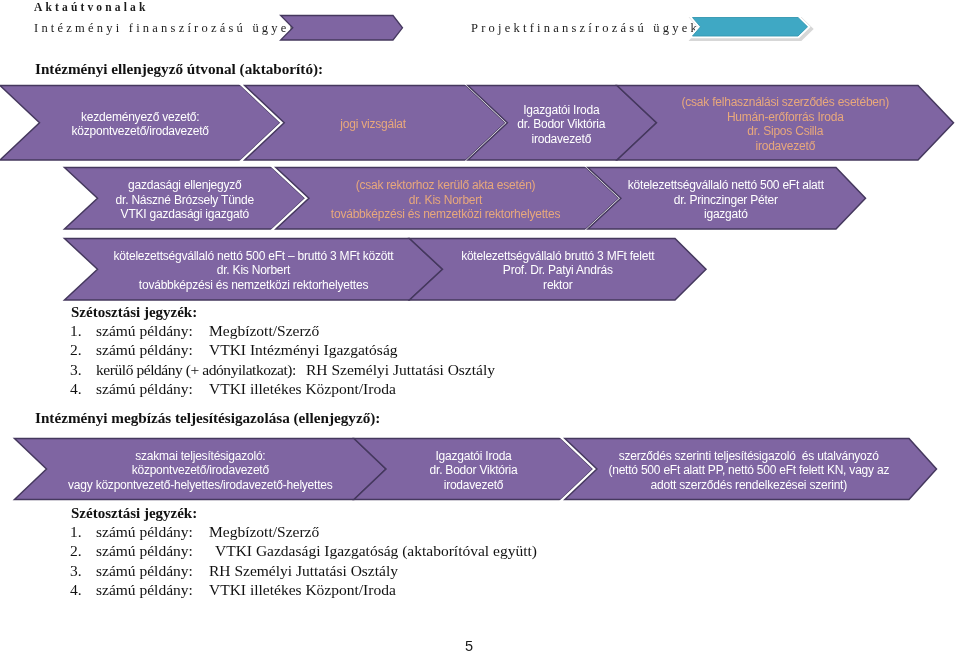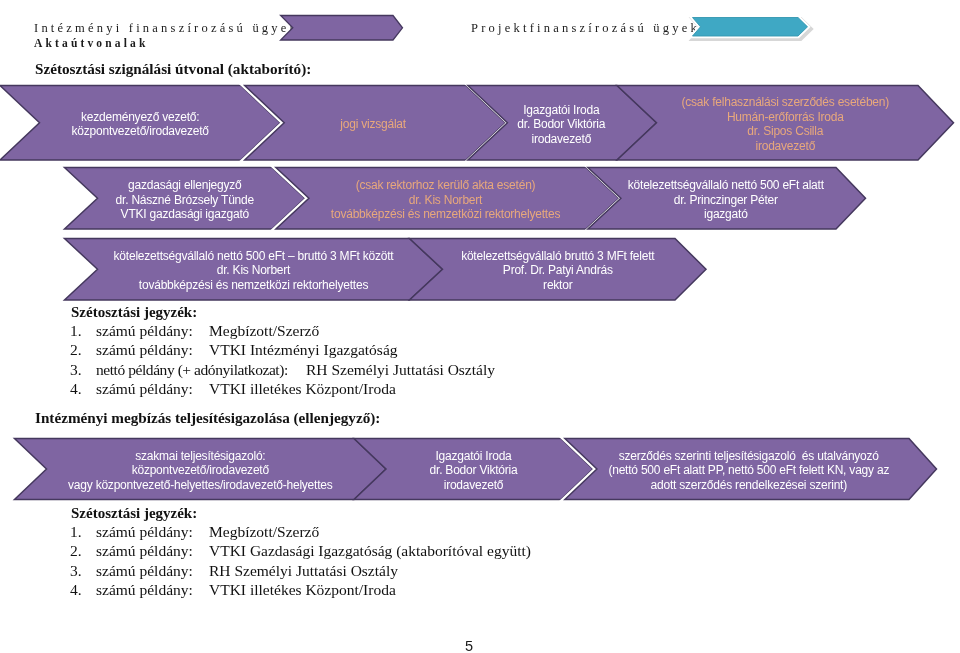--- a/index.html
+++ b/index.html
@@ -11,35 +11,35 @@
   .sec-title{font-family:"Liberation Serif",serif;font-weight:bold;font-size:15.2px;color:#111;}
   .list-title{font-family:"Liberation Serif",serif;font-weight:bold;font-size:15px;color:#111;}
   .list-row{font-family:"Liberation Serif",serif;font-size:15.5px;color:#111;white-space:nowrap;}
   svg{display:block;}
   .pg{font-family:"Liberation Sans",sans-serif;font-size:14.5px;color:#1a1a1a;}
   text{font-family:"Liberation Sans",sans-serif;}
 </style>
 </head>
 <body>
 
-<div class="abs hdr-b" style="left:34px;top:0px;line-height:14px;margin-top:36px;">Aktaútvonalak</div>
+<div class="abs hdr-b" style="left:34px;top:0px;line-height:14px;">Aktaútvonalak</div>
 <div class="abs hdr-r" style="left:34px;top:20px;line-height:16px;">Intézményi finanszírozású ügyek:</div>
 <div class="abs hdr-r" style="left:471px;top:20px;line-height:16px;">Projektfinanszírozású ügyek:</div>
 
 <svg class="abs" style="left:272px;top:8px;" width="140" height="40">
   <polygon points="8.6,7.5 121,7.5 130.5,19.8 121,32 8.6,32 20.8,19.8" fill="#7F65A2" stroke="#45385E" stroke-width="1.3" stroke-linejoin="miter"></polygon>
 </svg>
 
 <svg class="abs" style="left:683px;top:8px;" width="140" height="40">
   <polygon points="9.5,9.5 115,9.5 124.5,18.8 115,28 9.5,28 17.5,18.8" fill="#d7d7d7" stroke="#d7d7d7" stroke-width="5.6" stroke-linejoin="miter" transform="translate(2.2,2.2)"></polygon>
   <polygon points="9.5,9.5 115,9.5 124.5,18.8 115,28 9.5,28 17.5,18.8" fill="#3FA8C4" stroke="#ffffff" stroke-width="4.4" stroke-linejoin="miter"></polygon>
   <polygon points="9.5,9.5 115,9.5 124.5,18.8 115,28 9.5,28 17.5,18.8" fill="#3FA8C4" stroke="#3396b0" stroke-width="0.9" stroke-linejoin="miter"></polygon>
 </svg>
 
-<div class="abs sec-title" style="left:35px;top:60px;">Szétosztási szignálási útvonal (aktaborító):</div>
+<div class="abs sec-title" style="left:35px;top:60px;">Intézményi ellenjegyző útvonal (aktaborító):</div>
 
 <svg class="abs" id="s1" style="left:0px;top:80px;" width="960" height="225">
     <g>
       <g>
         <path d="M 0 5.5 L 240.8 5.5 L 280.3 42.75 L 240.8 80 L 0 80 L 39.5 42.75 Z" fill="#7F65A2" stroke="#45385E" stroke-width="1.5" stroke-linejoin="miter"></path>
       </g>
       <g>
         <path d="M 244.70000000000002 5.5 L 466 5.5 L 505.5 42.75 L 466 80 L 244.70000000000002 80 L 284.20000000000005 42.75 Z" fill="#ffffff" stroke="#ffffff" stroke-width="5.69" stroke-linejoin="miter"></path>
         <path d="M 244.70000000000002 5.5 L 466 5.5 L 505.5 42.75 L 466 80 L 244.70000000000002 80 L 284.20000000000005 42.75 Z" fill="#7F65A2" stroke="#45385E" stroke-width="1.5" stroke-linejoin="miter"></path>
       </g>
@@ -112,21 +112,21 @@
       <span class="abs" style="left: 96px;">számú példány:</span>
       <span class="abs" style="left: 209px;">Megbízott/Szerző</span>
     </div>
     <div class="abs list-row" style="left: 0px; top: 19.4px; width: 960px;">
       <span class="abs" style="left: 70px;">2.</span>
       <span class="abs" style="left: 96px;">számú példány:</span>
       <span class="abs" style="left: 209px;">VTKI Intézményi Igazgatóság</span>
     </div>
     <div class="abs list-row" style="left: 0px; top: 38.8px; width: 960px;">
       <span class="abs" style="left: 70px;">3.</span>
-      <span class="abs" style="left: 96px; letter-spacing: -0.44px;">nettó példány (+ adónyilatkozat):</span>
+      <span class="abs" style="left: 96px; letter-spacing: -0.44px;">kerülő példány (+ adónyilatkozat):</span>
       <span class="abs" style="left: 306px;">RH Személyi Juttatási Osztály</span>
     </div>
     <div class="abs list-row" style="left: 0px; top: 58.2px; width: 960px;">
       <span class="abs" style="left: 70px;">4.</span>
       <span class="abs" style="left: 96px;">számú példány:</span>
       <span class="abs" style="left: 209px;">VTKI illetékes Központ/Iroda</span>
     </div>
   </div>
 
 <div class="abs sec-title" style="left:35px;top:409px;">Intézményi megbízás teljesítésigazolása (ellenjegyző):</div>
@@ -160,21 +160,21 @@
 <div class="abs list-title" style="left:71px;top:505px;">Szétosztási jegyzék:</div>
 <div class="abs" id="s2list" style="left:0px;top:523px;">
     <div class="abs list-row" style="left: 0px; top: 0px; width: 960px;">
       <span class="abs" style="left: 70px;">1.</span>
       <span class="abs" style="left: 96px;">számú példány:</span>
       <span class="abs" style="left: 209px;">Megbízott/Szerző</span>
     </div>
     <div class="abs list-row" style="left: 0px; top: 19.4px; width: 960px;">
       <span class="abs" style="left: 70px;">2.</span>
       <span class="abs" style="left: 96px;">számú példány:</span>
-      <span class="abs" style="left: 209px;">VTKI Gazdasági Igazgatóság (aktaborítóval együtt)</span>
+      <span class="abs" style="left: 215px;">VTKI Gazdasági Igazgatóság (aktaborítóval együtt)</span>
     </div>
     <div class="abs list-row" style="left: 0px; top: 38.8px; width: 960px;">
       <span class="abs" style="left: 70px;">3.</span>
       <span class="abs" style="left: 96px;">számú példány:</span>
       <span class="abs" style="left: 209px;">RH Személyi Juttatási Osztály</span>
     </div>
     <div class="abs list-row" style="left: 0px; top: 58.2px; width: 960px;">
       <span class="abs" style="left: 70px;">4.</span>
       <span class="abs" style="left: 96px;">számú példány:</span>
       <span class="abs" style="left: 209px;">VTKI illetékes Központ/Iroda</span>

